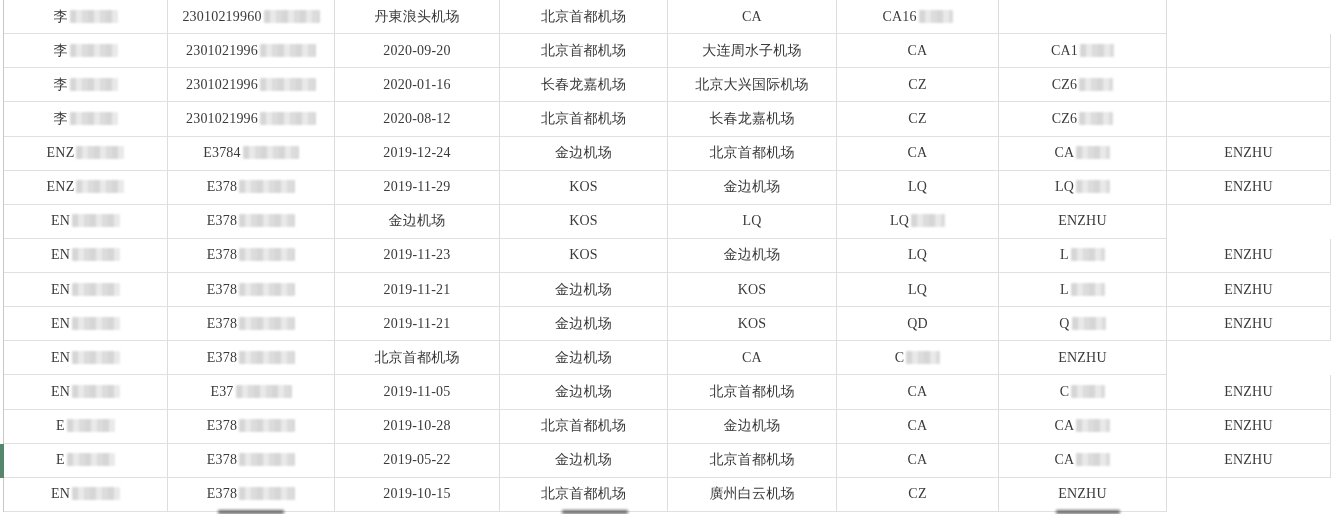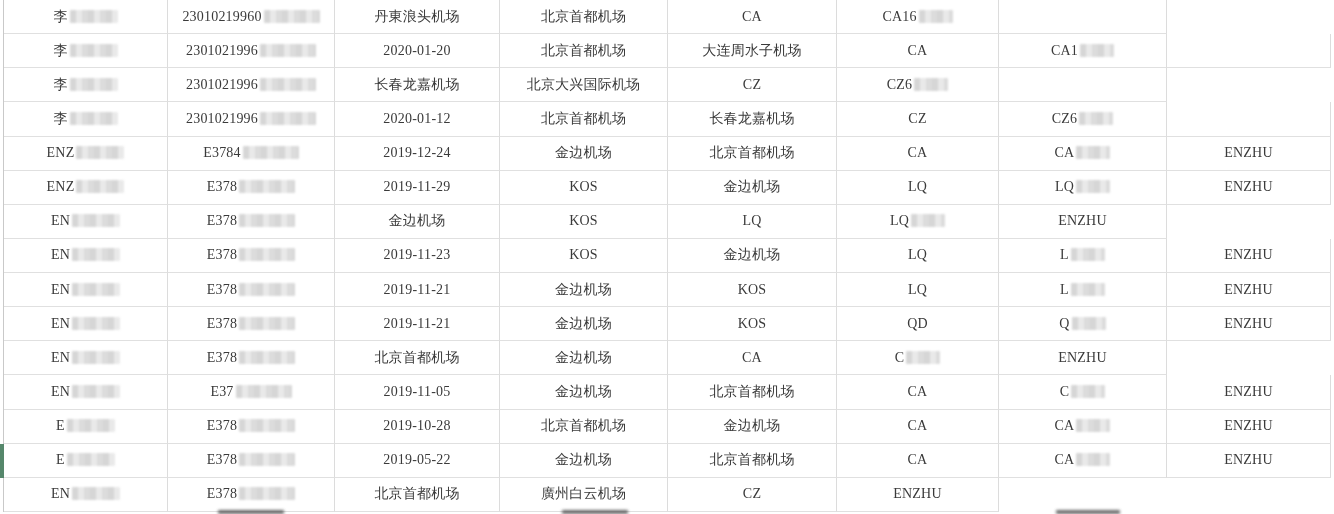--- a/index.html
+++ b/index.html
@@ -90,21 +90,21 @@
   </div>
       <div class="row">
 
     <div class="cell">
       <span><span class="prefix">李</span><span class="mosaic m-name"></span></span>
     </div>
     <div class="cell">
       <span><span class="prefix">2301021996</span><span class="mosaic m-id"></span></span>
     </div>
     <div class="cell">
-      <span class="prefix">2020-01-20</span>
+      <span class="prefix">2020-09-20</span>
     </div>
     <div class="cell">
       <span class="prefix">北京首都机场</span>
     </div>
     <div class="cell">
       <span class="prefix">大连周水子机场</span>
     </div>
     <div class="cell">
       <span class="prefix">CA</span>
     </div>
@@ -117,20 +117,23 @@
   </div>
       <div class="row">
 
     <div class="cell">
       <span><span class="prefix">李</span><span class="mosaic m-name"></span></span>
     </div>
     <div class="cell">
       <span><span class="prefix">2301021996</span><span class="mosaic m-id"></span></span>
     </div>
     <div class="cell">
+      <span class="prefix">2020-01-16</span>
+    </div>
+    <div class="cell">
       <span class="prefix">长春龙嘉机场</span>
     </div>
     <div class="cell">
       <span class="prefix">北京大兴国际机场</span>
     </div>
     <div class="cell">
       <span class="prefix">CZ</span>
     </div>
     <div class="cell">
       <span><span class="prefix">CZ6</span><span class="mosaic m-flight"></span></span>
@@ -141,21 +144,21 @@
   </div>
       <div class="row">
 
     <div class="cell">
       <span><span class="prefix">李</span><span class="mosaic m-name"></span></span>
     </div>
     <div class="cell">
       <span><span class="prefix">2301021996</span><span class="mosaic m-id"></span></span>
     </div>
     <div class="cell">
-      <span class="prefix">2020-01-12</span>
+      <span class="prefix">2020-08-12</span>
     </div>
     <div class="cell">
       <span class="prefix">北京首都机场</span>
     </div>
     <div class="cell">
       <span class="prefix">长春龙嘉机场</span>
     </div>
     <div class="cell">
       <span class="prefix">CZ</span>
     </div>
@@ -430,20 +433,23 @@
       <span class="prefix">ENZHU</span>
     </div>
   </div>
       <div class="row">
 
     <div class="cell">
       <span><span class="prefix">EN</span><span class="mosaic m-name"></span></span>
     </div>
     <div class="cell">
       <span><span class="prefix">E378</span><span class="mosaic m-id"></span></span>
+    </div>
+    <div class="cell">
+      <span class="prefix">2019-10-15</span>
     </div>
     <div class="cell">
       <span class="prefix">北京首都机场</span>
     </div>
     <div class="cell">
       <span class="prefix">廣州白云机场</span>
     </div>
     <div class="cell">
       <span class="prefix">CZ</span>
     </div>

